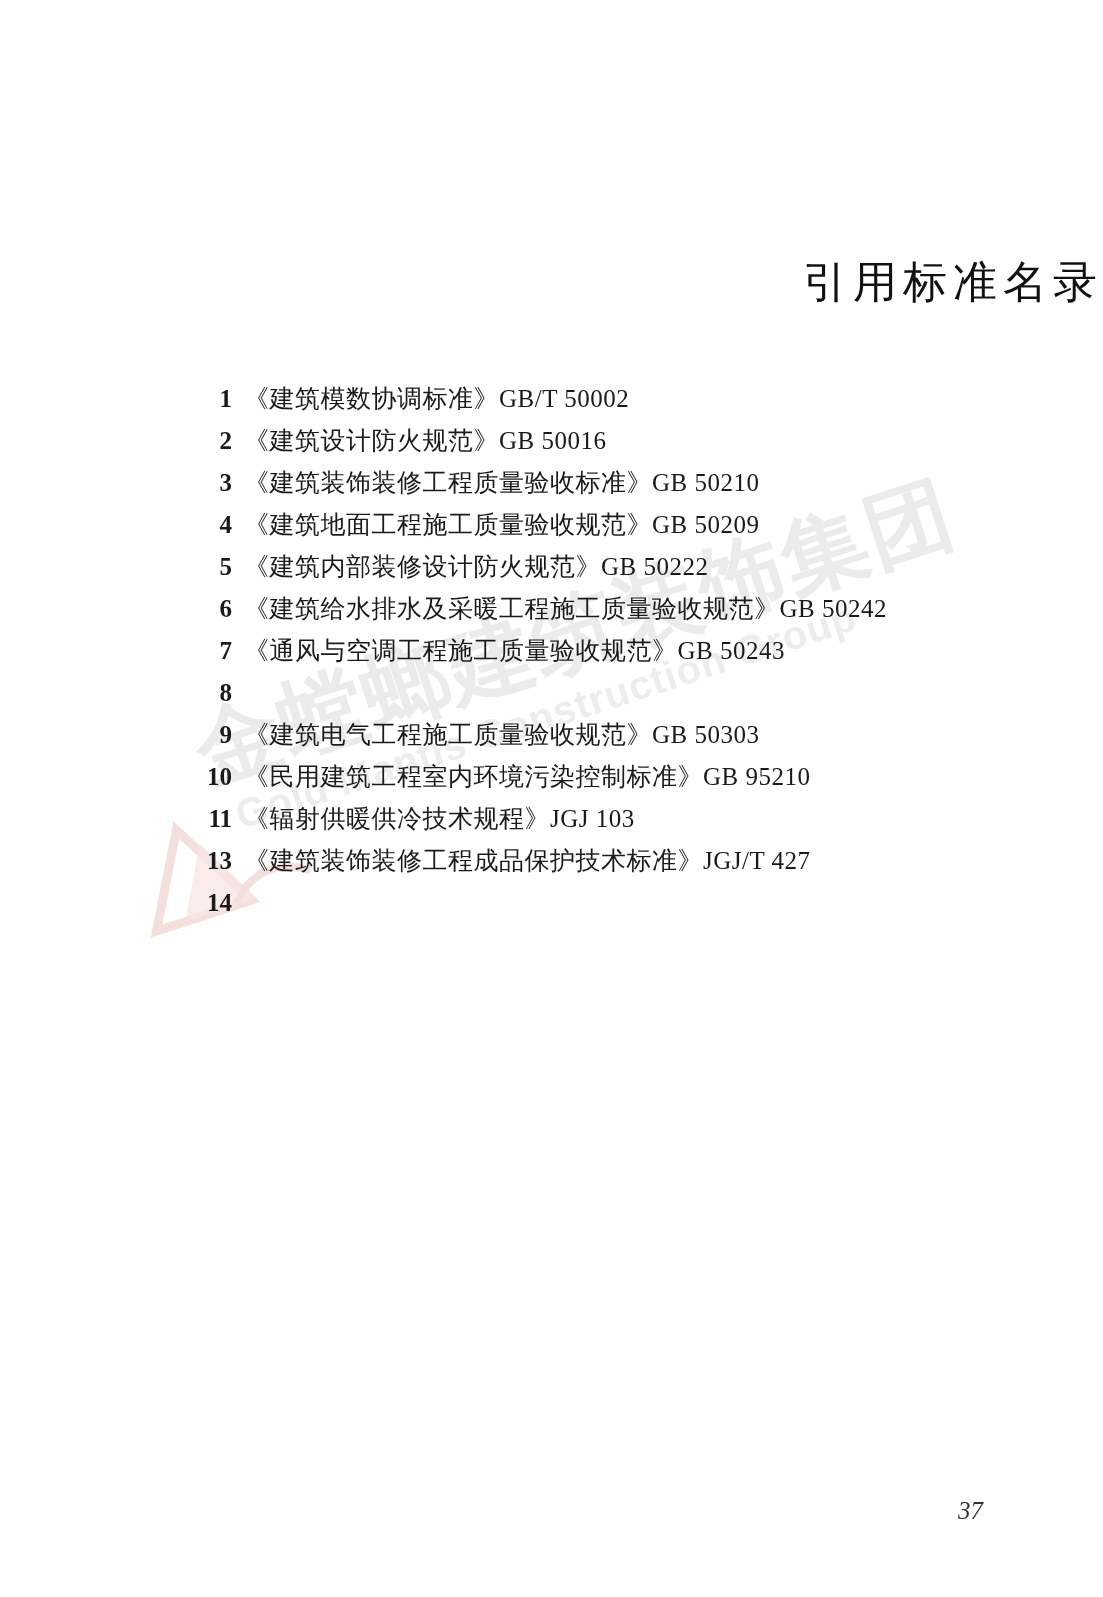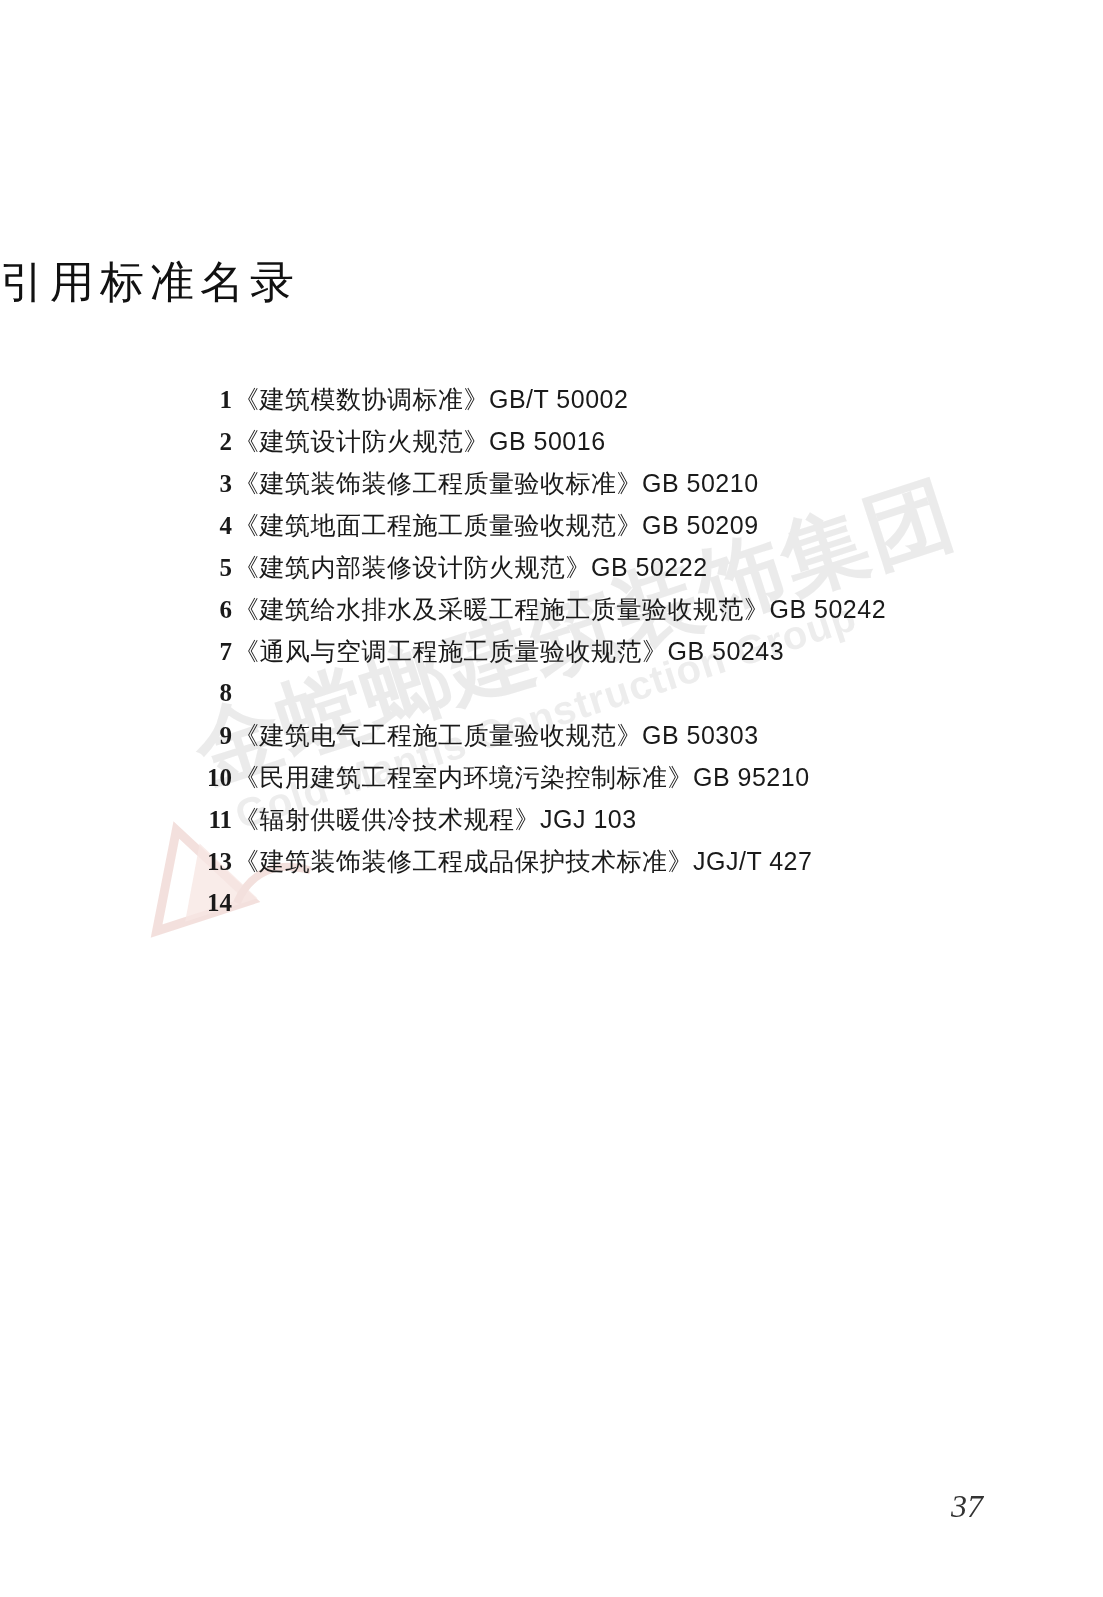--- a/index.html
+++ b/index.html
@@ -69,21 +69,21 @@
     transform: rotate(-18deg);
     transform-origin: left top;
   }
 
   
   .doc-title {
     position: absolute;
     top: 253px;
     left: 0;
     width: 100%;
-    text-align: left;
+    text-align: right;
     font-family: "DejaVu Sans", "Liberation Sans", sans-serif;
     font-size: 44px;
     letter-spacing: 6px;
     color: #111;
     z-index: 2;
   }
 
   
   .std-list {
     position: absolute;
@@ -102,34 +102,34 @@
   }
   .std-num {
     width: 46px;
     flex: 0 0 46px;
     text-align: right;
     font-weight: bold;
     font-size: 25px;
     font-family: "Liberation Serif", serif;
   }
   .std-text {
-    margin-left: 2px;
-    font-family: Liberation Sans, sans-serif;
+    margin-left: 12px;
+    font-family: Liberation Serif, serif;
     font-size: 25px;
     letter-spacing: 0.5px;
   }
 
   
   .page-number {
     position: absolute;
     right: 120px;
     bottom: 72px;
     font-family: "Liberation Serif", serif;
     font-style: italic;
-    font-size: 32px;
+    font-size: 25px;
     color: #333;
     z-index: 2;
   }
 </style>
 </head>
 <body>
 
 <div class="page">
 
   <div class="watermark">

